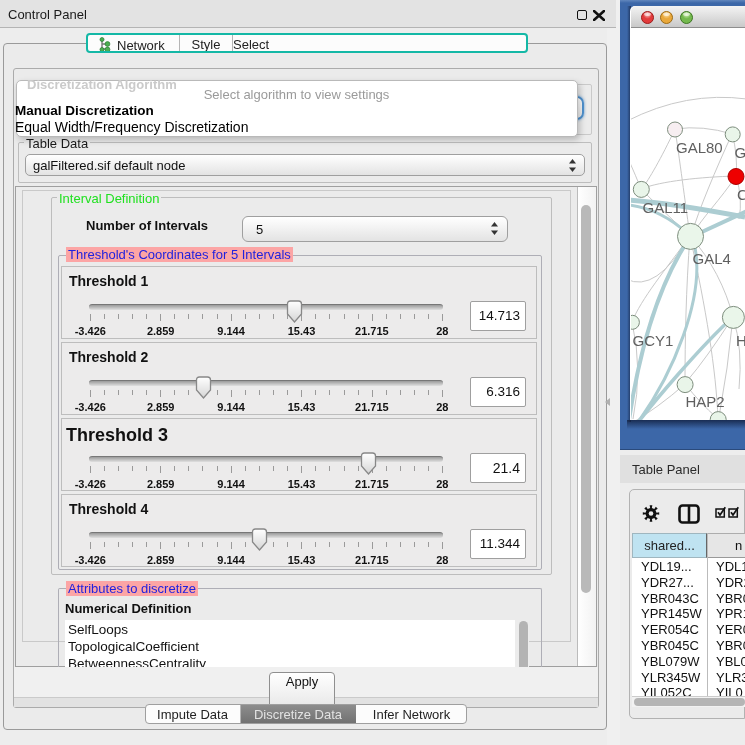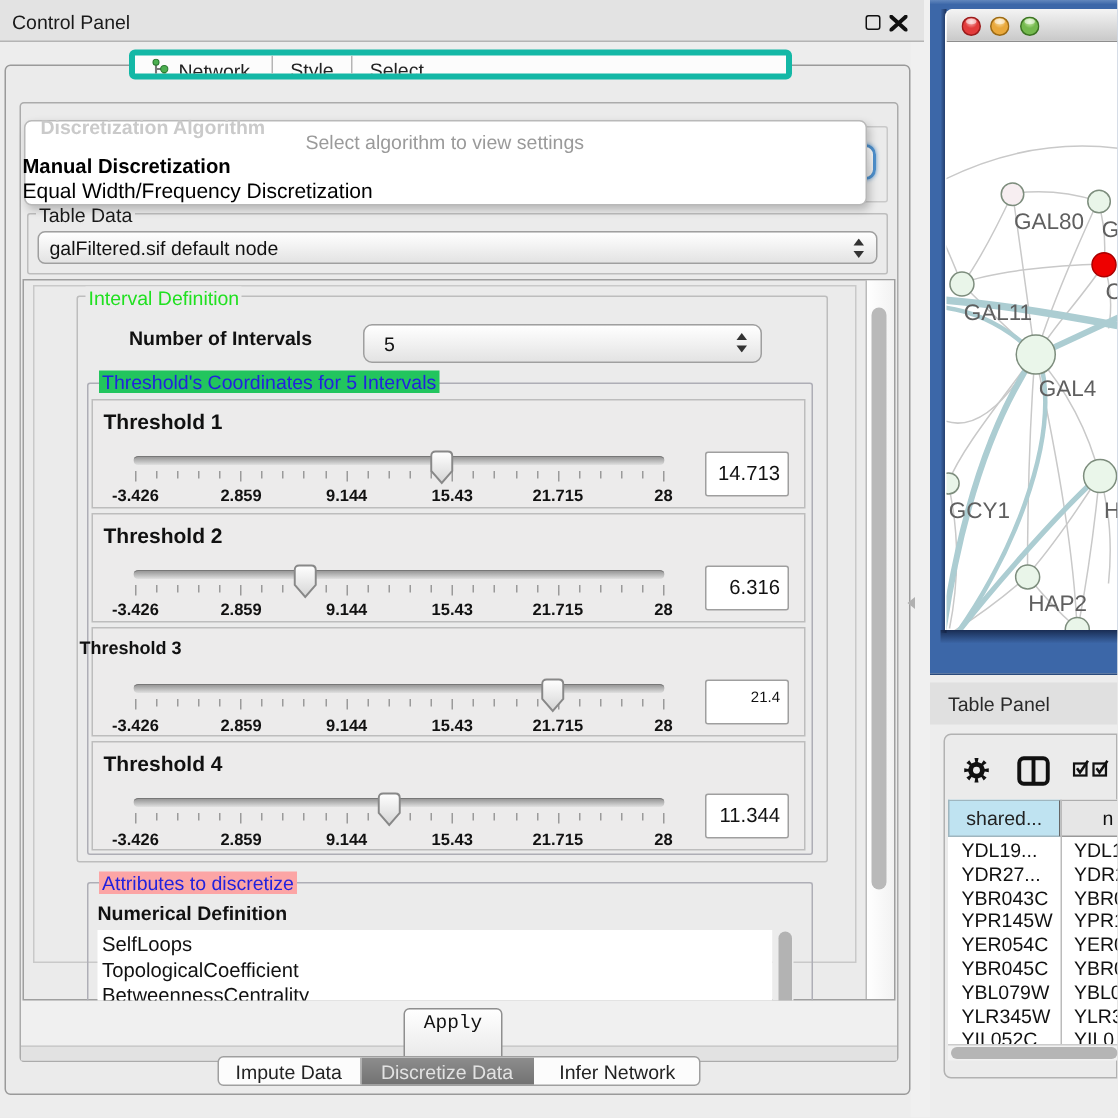--- a/index.html
+++ b/index.html
@@ -14,33 +14,33 @@
 <div class="abs" style="left:0;top:0;width:616px;height:28px;background:#e3e3e3;border-bottom:1px solid #b4b4b4;">
   <div class="abs" style="left:8px;top:7px;font-size:13px;color:#1a1a1a;">Control Panel</div>
   <div class="abs" style="left:577px;top:10px;width:10px;height:10px;border:1.5px solid #111;border-radius:2px;"></div>
   <svg class="abs" style="left:593px;top:10px;" width="12" height="11" viewBox="0 0 12 11">
     <path d="M1 1 L11 10 M11 1 L1 10" stroke="#111" stroke-width="2.6" stroke-linecap="round"></path>
   </svg>
 </div>
 
 <div class="abs" style="left:3px;top:43px;width:604px;height:687px;background:#ebebeb;border:1px solid #9a9a9a;border-radius:4px;"></div>
 
-<div class="abs" style="left:86px;top:33px;width:442px;height:20px;background:#fcfcfc;border:4px solid #14b8a6;border-radius:4px;overflow:hidden;font-size:13px;color:#222;">
+<div class="abs" style="left:86px;top:33px;width:442px;height:20px;background:#fcfcfc;border:2px solid #14b8a6;border-radius:4px;overflow:hidden;font-size:13px;color:#222;">
   <div class="abs" style="left:0;top:0;width:92px;height:20px;border-right:1px solid #b5b5b5;">
     <svg class="abs" style="left:11px;top:2px;" width="12" height="16" viewBox="0 0 12 16">
       <path d="M3 3 L3 13 M3 7 L8 7 M3 12 L8 12" stroke="#777" stroke-width="1.4" fill="none"></path>
       <circle cx="3" cy="2.5" r="2" fill="#4caf50" stroke="#2c7a33" stroke-width="0.7"></circle>
       <circle cx="8.5" cy="7" r="2.4" fill="#4caf50" stroke="#2c7a33" stroke-width="0.7"></circle>
       <circle cx="8.5" cy="12.5" r="2.4" fill="#4caf50" stroke="#2c7a33" stroke-width="0.7"></circle>
       <circle cx="3" cy="12.5" r="2" fill="#4caf50" stroke="#2c7a33" stroke-width="0.7"></circle>
     </svg>
     <span class="abs" style="left:29px;top:3px;">Network</span>
   </div>
   <div class="abs" style="left:92px;top:0;width:53px;height:20px;border-right:1px solid #b5b5b5;text-align:center;line-height:20px;">Style</div>
-  <div class="abs" style="left:145px;top:0;width:59px;height:20px;text-align:center;line-height:20px;">Select</div>
+  <div class="abs" style="left:145px;top:0;width:59px;height:20px;line-height:20px;">Select</div>
   <div class="abs" style="left:204px;top:0;width:107px;height:20px;background:linear-gradient(#8d8d8d,#6f6f6f);color:#f2f2f2;text-align:center;line-height:20px;border-radius:2px;margin-top:40px;">Cyni Toolbox</div>
 </div>
 
 <div class="abs" style="left:13px;top:68px;width:586px;height:640px;background:#ebebeb;border:1px solid #ababab;border-radius:3px;"></div>
 <div class="abs" style="left:14px;top:667px;width:584px;height:30px;background:#f0f0f0;"></div>
 <div class="abs" style="left:14px;top:697px;width:584px;height:10px;background:#e2e2e2;border-top:1px solid #cacaca;"></div>
 
 <div class="abs" style="left:18px;top:84px;width:574px;height:51px;border:1px solid #c9c9c9;border-radius:2px;"></div>
 
 <div class="abs" style="left:25px;top:96px;width:559px;height:24px;background:linear-gradient(#ffffff,#e8e8e8);border:2.5px solid #4e90cd;border-radius:7px;box-shadow:0 0 3px rgba(78,144,205,0.9);">
@@ -73,21 +73,21 @@
 <div class="abs" style="left:86px;top:218px;font-size:13px;font-weight:bold;color:#111;">Number of Intervals</div>
 <div class="abs" style="left:242px;top:215.5px;width:266px;height:26px;background:linear-gradient(#ffffff,#e3e3e3);border:1px solid #9f9f9f;border-radius:6px;font-size:13px;color:#111;">
   <span class="abs" style="left:13px;top:5px;">5</span>
   <svg class="abs" style="right:8px;top:5px;" width="9" height="13" viewBox="0 0 9 13">
       <path d="M4.5 0 L8 4.6 L1 4.6 Z" fill="#333"></path>
       <path d="M4.5 13 L8 8.4 L1 8.4 Z" fill="#333"></path>
     </svg>
 </div>
 
 <div class="abs" style="left:58px;top:255px;width:484px;height:315px;border:1px solid #aeaeb6;border-radius:2px;"></div>
-<div class="abs" style="left:66px;top:247px;background:#22c55e;padding:0 2px;font-size:13px;color:#2222dd;">Threshold's Coordinates for 5 Intervals</div>
+<div class="abs" style="left:66px;top:247px;background:#fca5a5;padding:0 2px;font-size:13px;color:#2222dd;">Threshold's Coordinates for 5 Intervals</div>
 
 <div class="abs" style="left:61px;top:265.5px;width:476px;height:73px;border:1px solid #bdbdbd;background:#ecebeb;"></div>
 <div class="abs" style="left:69px;top:272.5px;font-size:14px;font-weight:bold;color:#111;">Threshold 1</div>
 <div class="abs" style="left:89px;top:303.5px;width:354px;height:6px;background:linear-gradient(#9a9a9a,#e0e0e0);border-radius:3px;border-top:1px solid #777;"></div>
 <div class="abs" style="left:89.5px;top:313.5px;width:1px;height:7px;background:#9a9a9a;"></div>
 <div class="abs" style="left:103.6px;top:313.5px;width:1px;height:5px;background:#9a9a9a;"></div>
 <div class="abs" style="left:117.7px;top:313.5px;width:1px;height:5px;background:#9a9a9a;"></div>
 <div class="abs" style="left:131.8px;top:313.5px;width:1px;height:5px;background:#9a9a9a;"></div>
 <div class="abs" style="left:145.9px;top:313.5px;width:1px;height:5px;background:#9a9a9a;"></div>
 <div class="abs" style="left:160.1px;top:313.5px;width:1px;height:7px;background:#9a9a9a;"></div>
@@ -172,21 +172,21 @@
 <div class="abs" style="left:130.7px;top:401.0px;width:60px;text-align:center;font-size:11px;font-weight:bold;color:#111;">2.859</div>
 <div class="abs" style="left:201.1px;top:401.0px;width:60px;text-align:center;font-size:11px;font-weight:bold;color:#111;">9.144</div>
 <div class="abs" style="left:271.5px;top:401.0px;width:60px;text-align:center;font-size:11px;font-weight:bold;color:#111;">15.43</div>
 <div class="abs" style="left:341.9px;top:401.0px;width:60px;text-align:center;font-size:11px;font-weight:bold;color:#111;">21.715</div>
 <div class="abs" style="left:412.3px;top:401.0px;width:60px;text-align:center;font-size:11px;font-weight:bold;color:#111;">28</div>
 <div class="abs" style="left:470px;top:376.5px;width:56px;height:30px;background:#fff;border:1px solid #9f9f9f;border-radius:2px;">
     <span class="abs" style="right:5px;top:6px;font-size:13.5px;color:#111;">6.316</span>
   </div>
 
 <div class="abs" style="left:61px;top:418px;width:476px;height:73px;border:1px solid #bdbdbd;background:#ecebeb;"></div>
-<div class="abs" style="left:53px;top:425px;font-size:12px;font-weight:bold;color:#111;">Threshold 3</div>
+<div class="abs" style="left:66px;top:425px;font-size:18px;font-weight:bold;color:#111;">Threshold 3</div>
 <div class="abs" style="left:89px;top:456px;width:354px;height:6px;background:linear-gradient(#9a9a9a,#e0e0e0);border-radius:3px;border-top:1px solid #777;"></div>
 <div class="abs" style="left:89.5px;top:466px;width:1px;height:7px;background:#9a9a9a;"></div>
 <div class="abs" style="left:103.6px;top:466px;width:1px;height:5px;background:#9a9a9a;"></div>
 <div class="abs" style="left:117.7px;top:466px;width:1px;height:5px;background:#9a9a9a;"></div>
 <div class="abs" style="left:131.8px;top:466px;width:1px;height:5px;background:#9a9a9a;"></div>
 <div class="abs" style="left:145.9px;top:466px;width:1px;height:5px;background:#9a9a9a;"></div>
 <div class="abs" style="left:160.1px;top:466px;width:1px;height:7px;background:#9a9a9a;"></div>
 <div class="abs" style="left:174.2px;top:466px;width:1px;height:5px;background:#9a9a9a;"></div>
 <div class="abs" style="left:188.3px;top:466px;width:1px;height:5px;background:#9a9a9a;"></div>
 <div class="abs" style="left:202.4px;top:466px;width:1px;height:5px;background:#9a9a9a;"></div>
@@ -216,21 +216,21 @@
     </defs>
     <path d="M2.5 4 Q2.5 1 5.5 1 L13.5 1 Q16.5 1 16.5 4 L16.5 14 L9.5 22 L2.5 14 Z" fill="url(#thg2)" stroke="#888" stroke-width="1.3"></path>
   </svg>
 <div class="abs" style="left:60.3px;top:477.5px;width:60px;text-align:center;font-size:11px;font-weight:bold;color:#111;">-3.426</div>
 <div class="abs" style="left:130.7px;top:477.5px;width:60px;text-align:center;font-size:11px;font-weight:bold;color:#111;">2.859</div>
 <div class="abs" style="left:201.1px;top:477.5px;width:60px;text-align:center;font-size:11px;font-weight:bold;color:#111;">9.144</div>
 <div class="abs" style="left:271.5px;top:477.5px;width:60px;text-align:center;font-size:11px;font-weight:bold;color:#111;">15.43</div>
 <div class="abs" style="left:341.9px;top:477.5px;width:60px;text-align:center;font-size:11px;font-weight:bold;color:#111;">21.715</div>
 <div class="abs" style="left:412.3px;top:477.5px;width:60px;text-align:center;font-size:11px;font-weight:bold;color:#111;">28</div>
 <div class="abs" style="left:470px;top:453px;width:56px;height:30px;background:#fff;border:1px solid #9f9f9f;border-radius:2px;">
-    <span class="abs" style="right:5px;top:6px;font-size:10px;color:#111;">21.4</span>
+    <span class="abs" style="right:5px;top:6px;font-size:14px;color:#111;">21.4</span>
   </div>
 
 <div class="abs" style="left:61px;top:494px;width:476px;height:73px;border:1px solid #bdbdbd;background:#ecebeb;"></div>
 <div class="abs" style="left:69px;top:501px;font-size:14px;font-weight:bold;color:#111;">Threshold 4</div>
 <div class="abs" style="left:89px;top:532px;width:354px;height:6px;background:linear-gradient(#9a9a9a,#e0e0e0);border-radius:3px;border-top:1px solid #777;"></div>
 <div class="abs" style="left:89.5px;top:542px;width:1px;height:7px;background:#9a9a9a;"></div>
 <div class="abs" style="left:103.6px;top:542px;width:1px;height:5px;background:#9a9a9a;"></div>
 <div class="abs" style="left:117.7px;top:542px;width:1px;height:5px;background:#9a9a9a;"></div>
 <div class="abs" style="left:131.8px;top:542px;width:1px;height:5px;background:#9a9a9a;"></div>
 <div class="abs" style="left:145.9px;top:542px;width:1px;height:5px;background:#9a9a9a;"></div>
@@ -276,21 +276,21 @@
 
 <div class="abs" style="left:58px;top:588px;width:484px;height:79px;border-top:1px solid #aeaeb6;border-left:1px solid #aeaeb6;border-right:1px solid #aeaeb6;border-radius:2px 2px 0 0;"></div>
 <div class="abs" style="left:66px;top:581px;background:#fca5a5;padding:0 2px;font-size:13px;color:#2222dd;">Attributes to discretize</div>
 <div class="abs" style="left:65px;top:601px;font-size:13px;font-weight:bold;color:#111;">Numerical Definition</div>
 <div class="abs" style="left:65px;top:620px;width:450px;height:46.5px;background:#ffffff;font-size:13.5px;color:#111;overflow:hidden;">
   <div style="padding-left:3px;padding-top:1px;line-height:17.2px;">SelfLoops<br>TopologicalCoefficient<br>BetweennessCentrality</div>
 </div>
 <div class="abs" style="left:515px;top:620px;width:14px;height:46.5px;background:#ececec;"></div>
 <div class="abs" style="left:518.5px;top:621px;width:9.5px;height:45.5px;background:#b3b3b3;border-radius:5px 5px 0 0;"></div>
 
-<div class="abs" style="left:269px;top:672px;width:66px;height:36px;background:linear-gradient(#ffffff,#e8e8e8);border:1px solid #8f8f8f;border-radius:4px;text-align:center;font-size:13px;color:#111;line-height:18px;font-family:Liberation Mono, monospace;">Apply</div>
+<div class="abs" style="left:269px;top:672px;width:66px;height:36px;background:linear-gradient(#ffffff,#e8e8e8);border:1px solid #8f8f8f;border-radius:4px;text-align:center;font-size:13px;color:#111;line-height:18px;">Apply</div>
 
 <div class="abs" style="left:144.5px;top:704px;width:322px;height:20px;background:#fcfcfc;border:1px solid #9f9f9f;border-radius:4px;overflow:hidden;font-size:13px;color:#222;">
   <div class="abs" style="left:0;top:0;width:95px;height:20px;border-right:1px solid #b5b5b5;text-align:center;line-height:19px;">Impute Data</div>
   <div class="abs" style="left:95px;top:0;width:115px;height:20px;background:linear-gradient(#8d8d8d,#6f6f6f);color:#e2e2e2;text-align:center;line-height:19px;">Discretize Data</div>
   <div class="abs" style="left:210px;top:0;width:112px;height:20px;text-align:center;line-height:19px;">Infer Network</div>
 </div>
 
 <div class="abs" style="left:16px;top:80px;width:561.5px;height:56.5px;background:#ffffff;border:1px solid #b9b9b9;border-radius:5px;box-shadow:2px 3px 6px rgba(0,0,0,0.22);"></div>
 <div class="abs" style="left:16px;top:87px;width:561px;text-align:center;font-size:13px;color:#9a9a9a;">Select algorithm to view settings</div>
 <div class="abs" style="left:15px;top:103px;font-size:13.5px;font-weight:bold;color:#000;">Manual Discretization</div>

